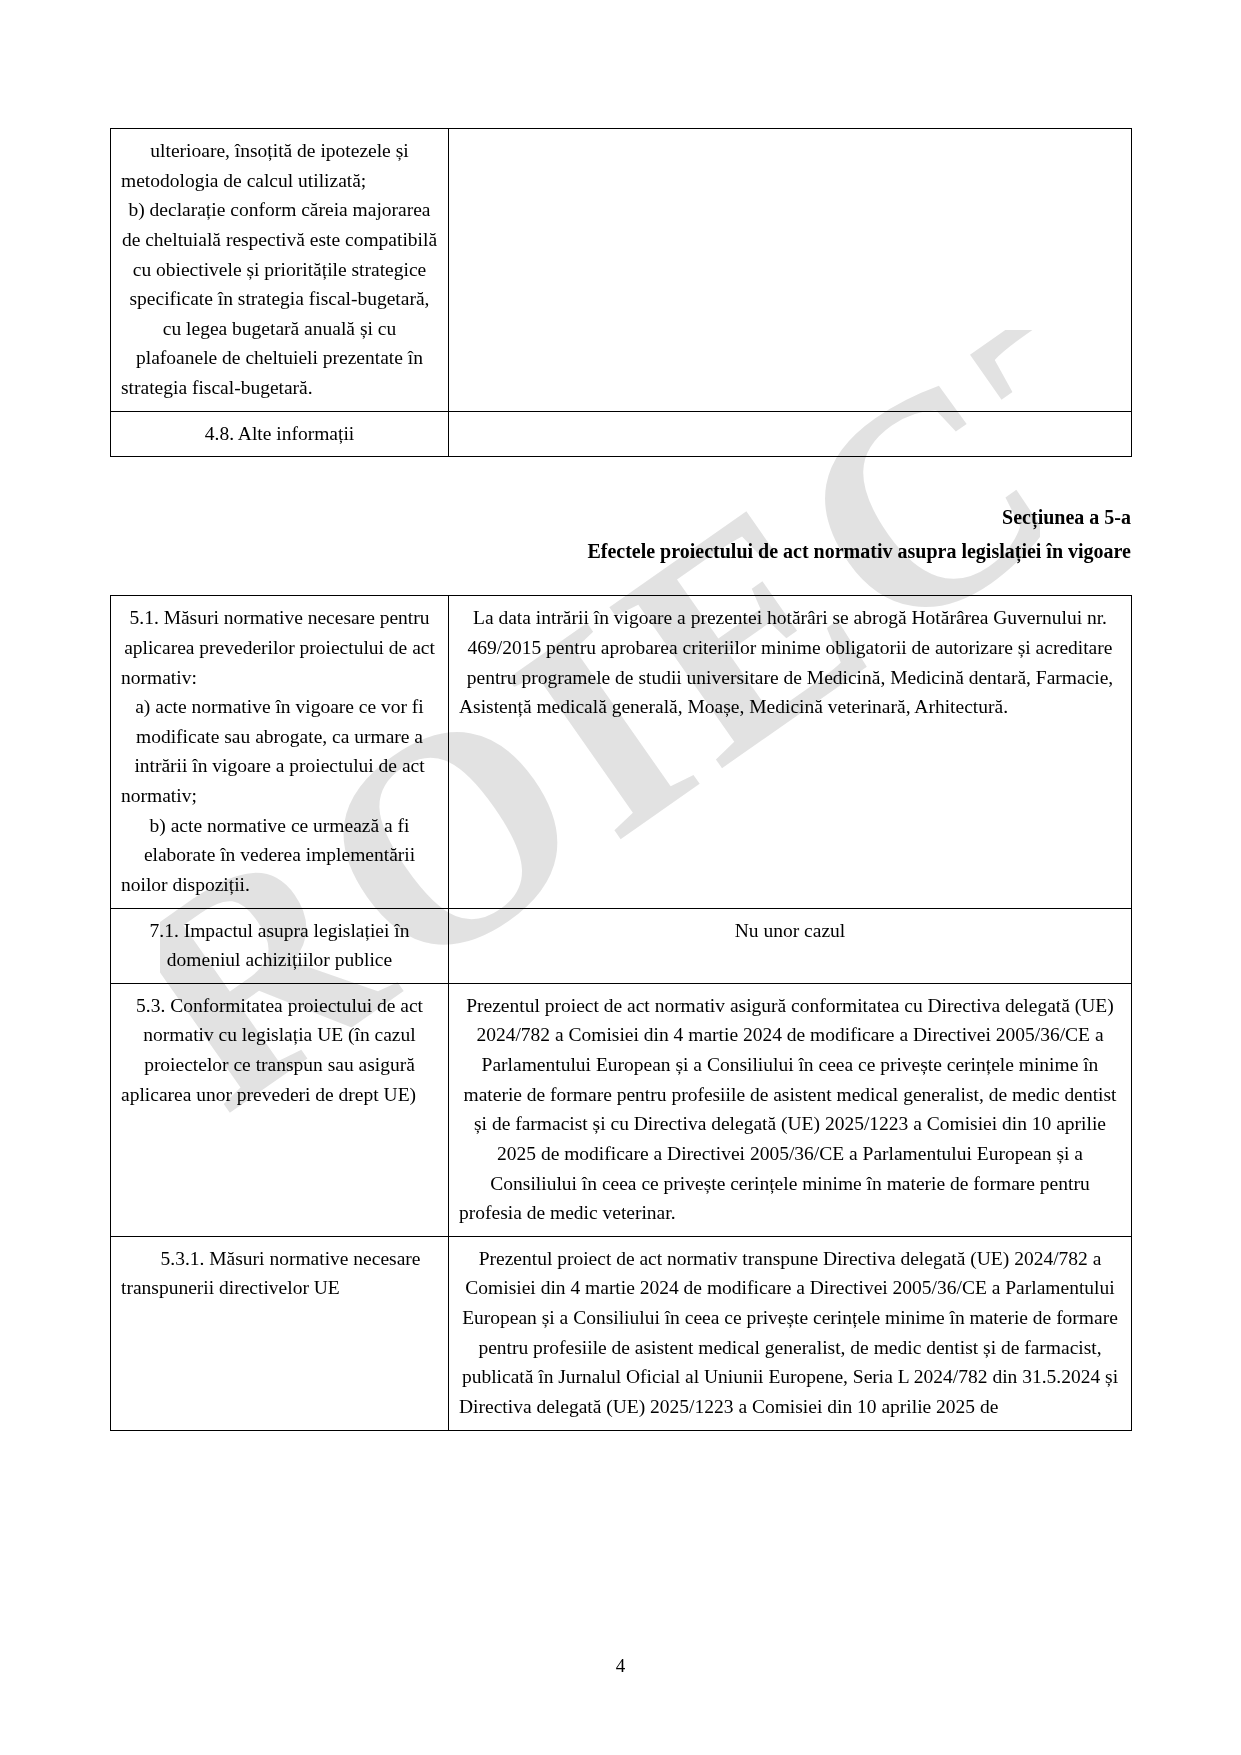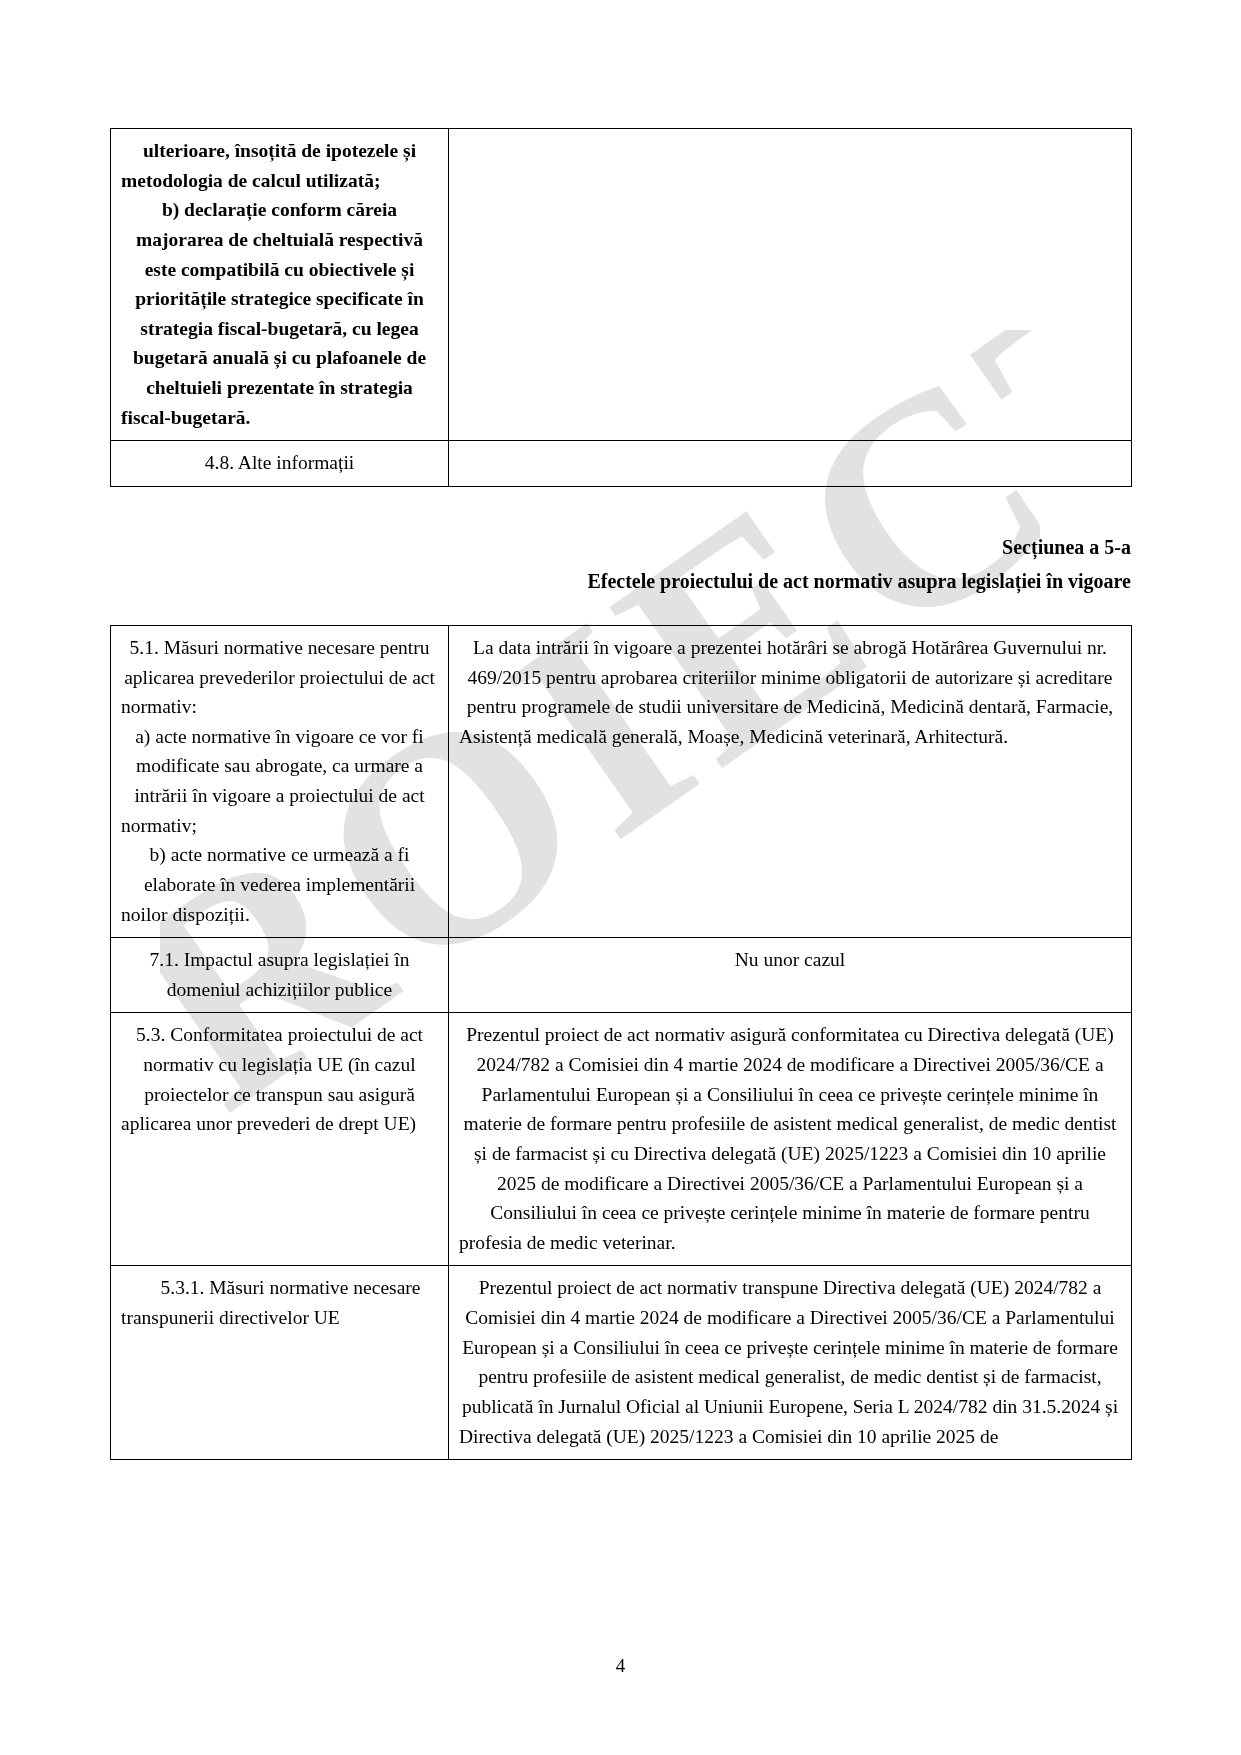--- a/index.html
+++ b/index.html
@@ -92,21 +92,21 @@
     bottom: 78px;
     left: 0;
     width: 1241px;
     text-align: center;
     font-size: 19px;
     z-index: 3;
   }
 
   
   .tbl-first td { padding-top: 8px; }
-  .cell-tight p { margin: 0; font-weight: bold; }
+  .cell-tight p { margin: 0; }
 </style>
 </head>
 <body>
 
 <div class="page">
 
   <div class="watermark">
     <span>PROIECT</span>
   </div>
 

